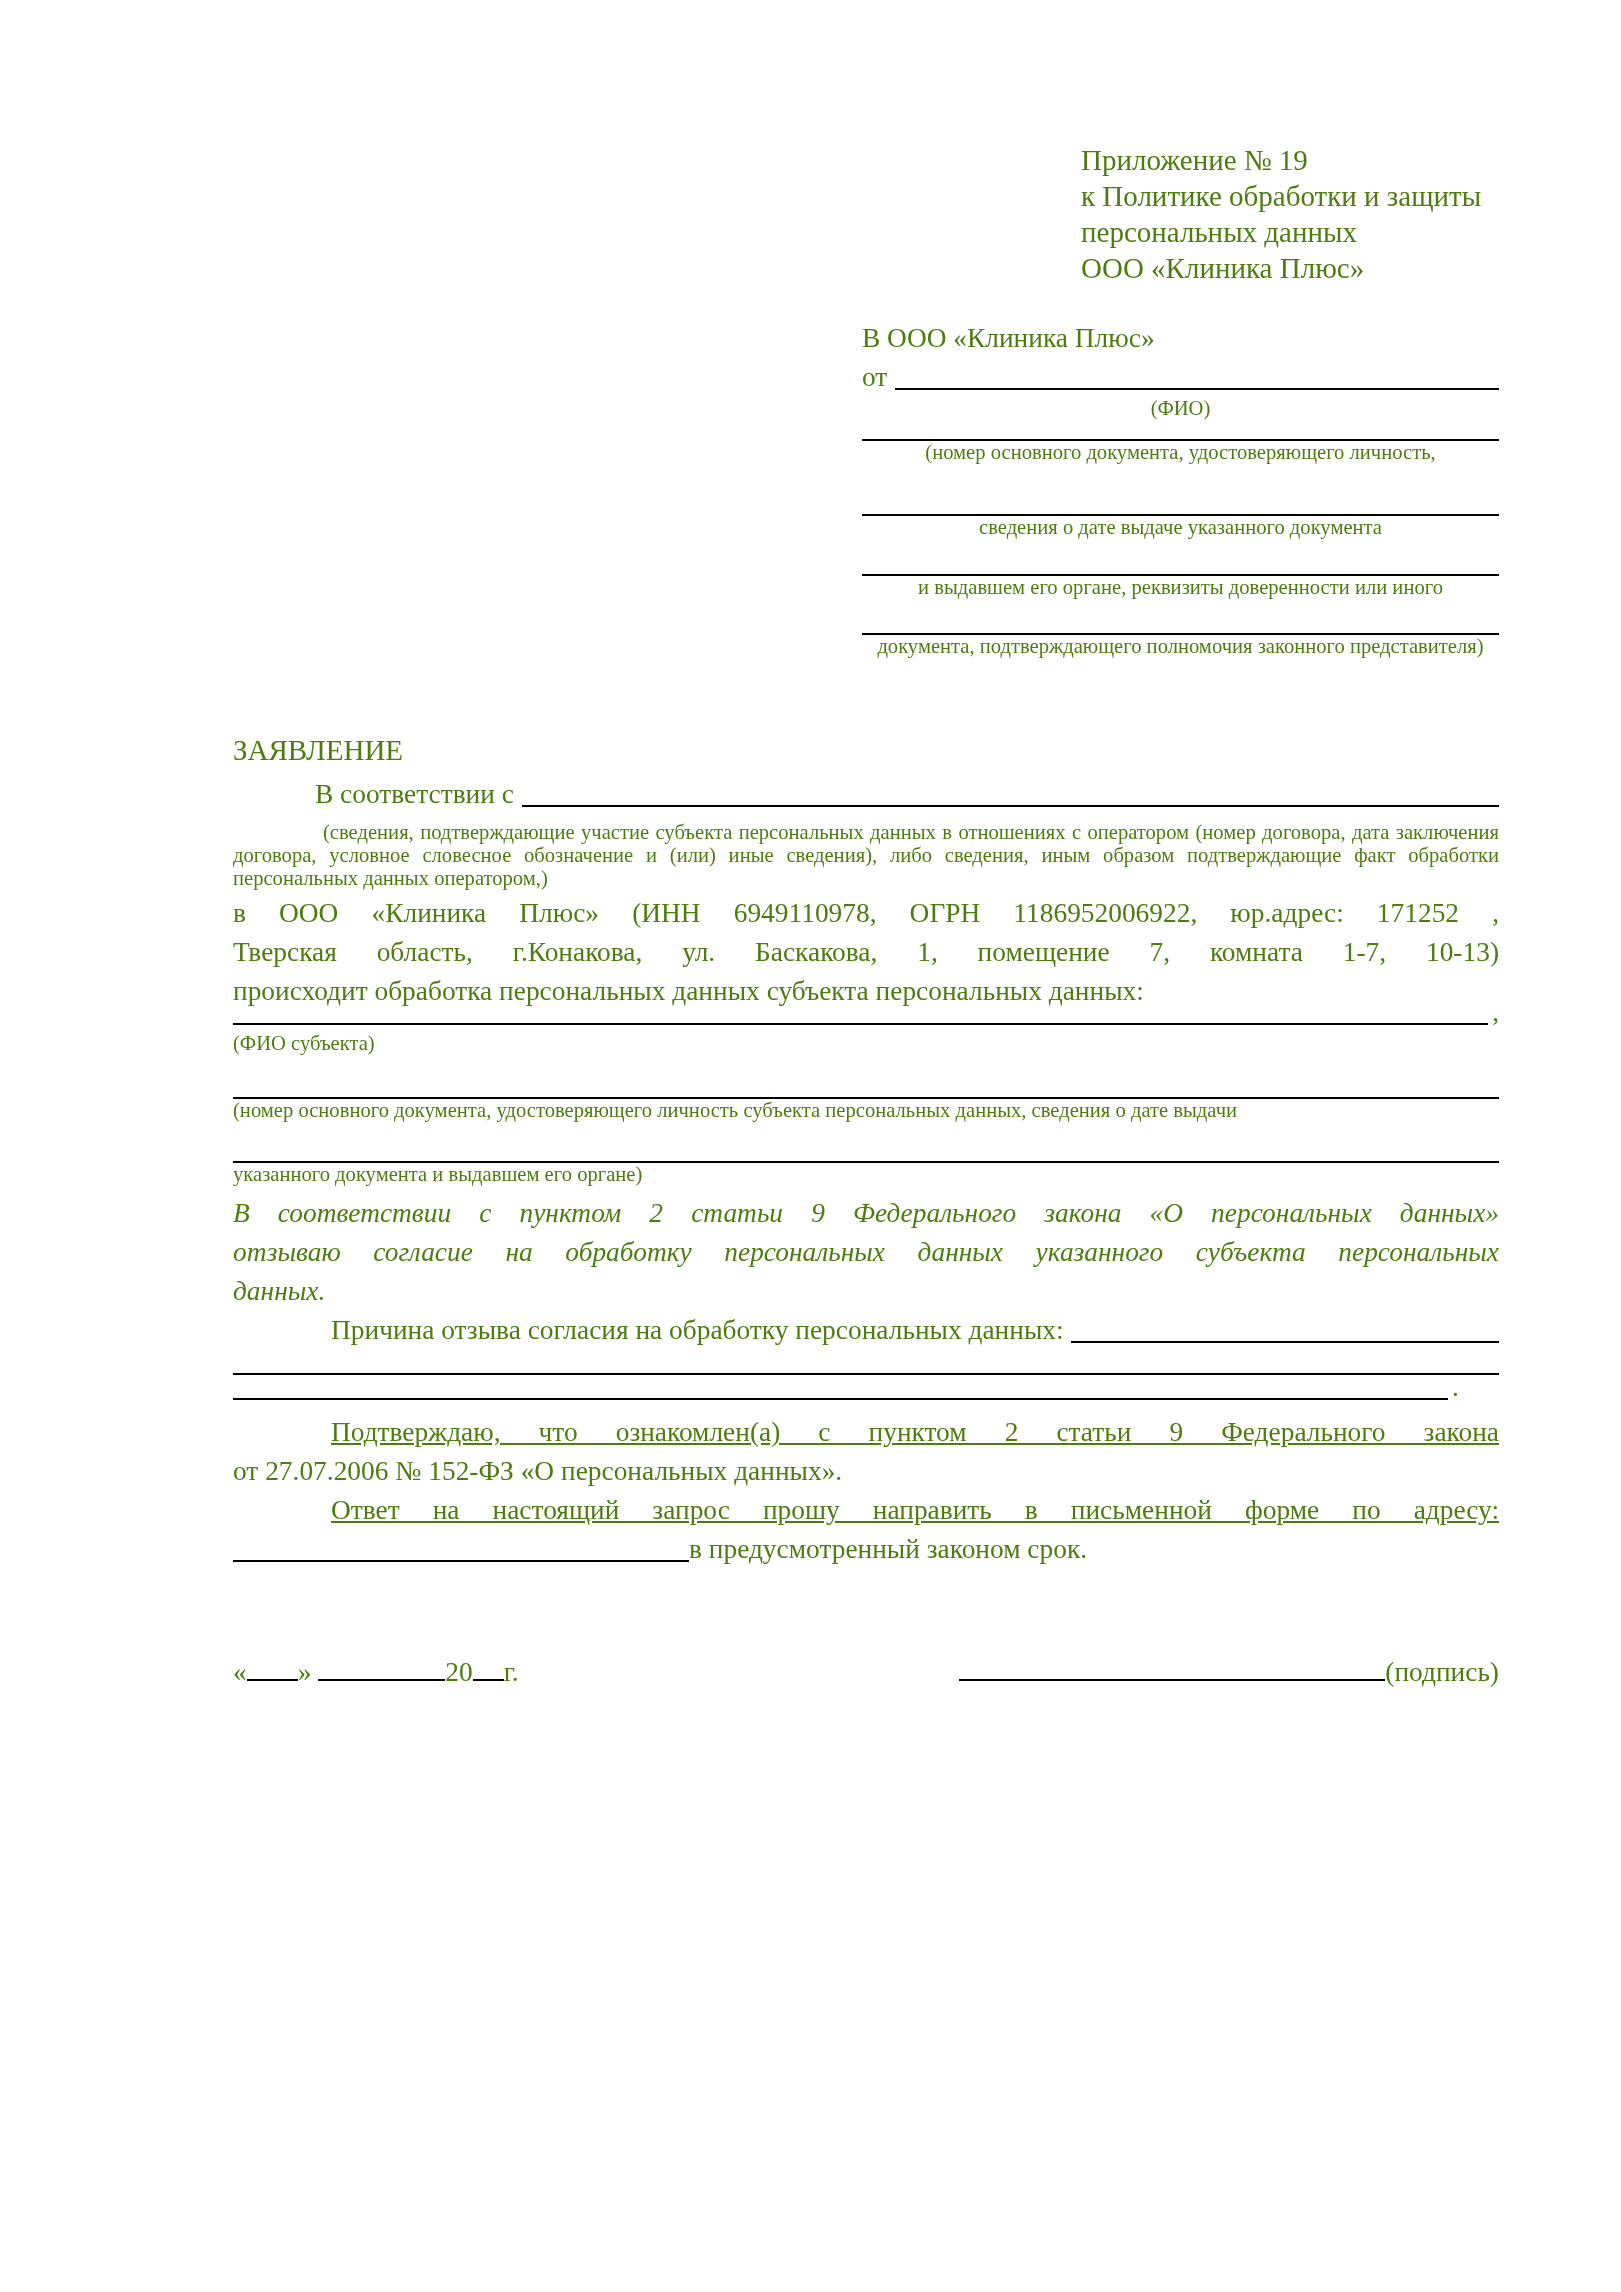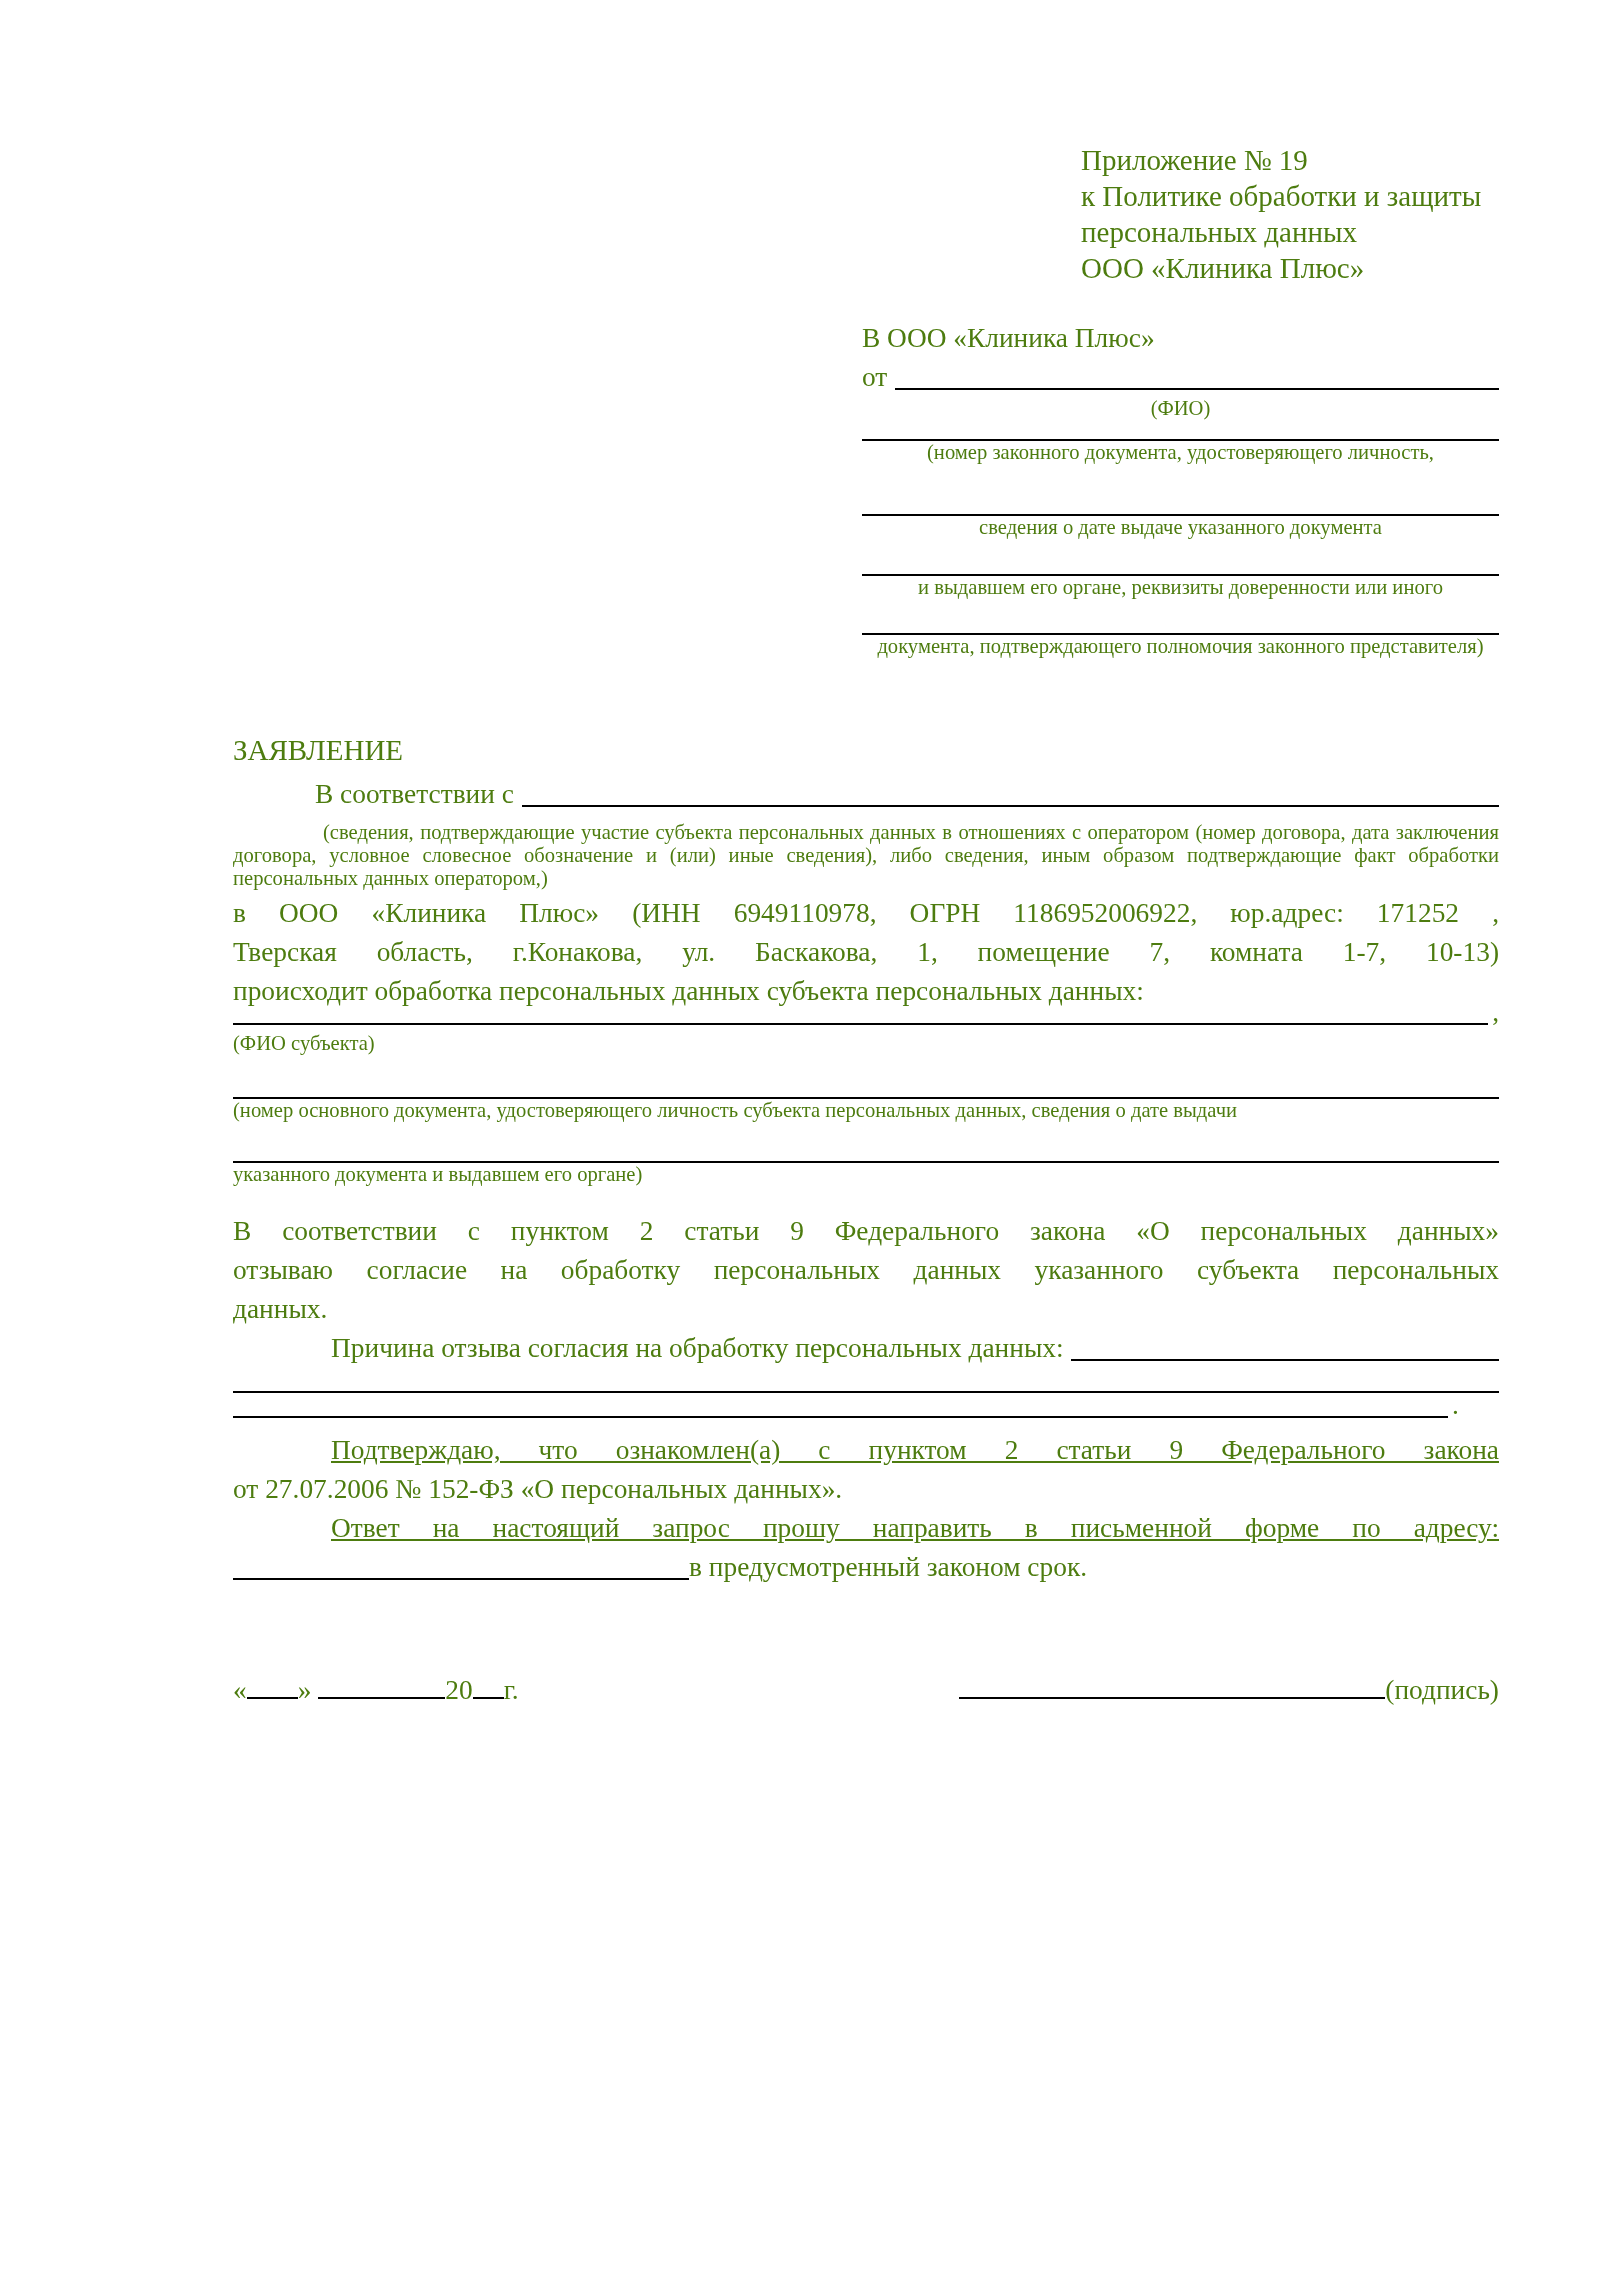--- a/index.html
+++ b/index.html
@@ -69,21 +69,21 @@
 
     <div class="addr body-t">
       <div class="to">В ООО «Клиника Плюс»</div>
       <div class="frow">
         <span class="txt">от</span>
         <div class="grow"></div>
       </div>
       <div class="cap">(ФИО)</div>
 
       <div class="blank b1"></div>
-      <div class="cap">(номер законного документа, удостоверяющего личность,</div>
+      <div class="cap">(номер основного документа, удостоверяющего личность,</div>
 
       <div class="blank b2"></div>
       <div class="cap">сведения о дате выдаче указанного документа</div>
 
       <div class="blank b3"></div>
       <div class="cap">и выдавшем его органе, реквизиты доверенности или иного</div>
 
       <div class="blank b4"></div>
       <div class="cap">документа, подтверждающего полномочия законного представителя)</div>
     </div>
@@ -108,21 +108,21 @@
       <span class="tail">,</span>
     </div>
     <div class="wcap">(ФИО субъекта)</div>
 
     <div class="fullblank1"></div>
     <div class="wcap">(номер основного документа, удостоверяющего личность субъекта персональных данных, сведения о дате выдачи</div>
 
     <div class="fullblank2"></div>
     <div class="wcap">указанного документа и выдавшем его органе)</div>
 
-    <div class="body-t" style="margin-top:26px;">
+    <div class="body-t" style="margin-top:8px;font-style:italic;">
       <div class="jl">В соответствии с пунктом 2 статьи 9 Федерального закона «О персональных данных»</div>
       <div class="jl">отзываю согласие на обработку персональных данных указанного субъекта персональных</div>
       <div>данных.</div>
     </div>
 
     <div class="frow body-t">
       <span class="txt" style="padding-left:98px;">Причина отзыва согласия на обработку персональных данных:</span>
       <div class="grow"></div>
     </div>
     <div class="gapline1"></div>

